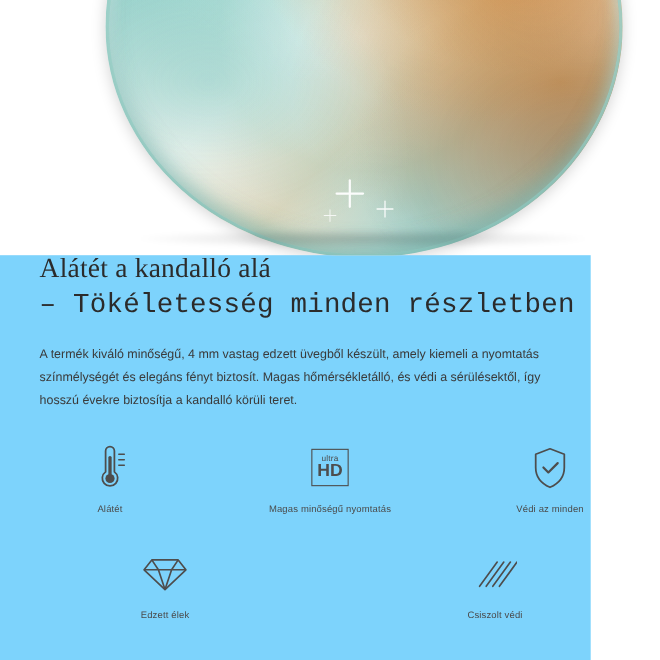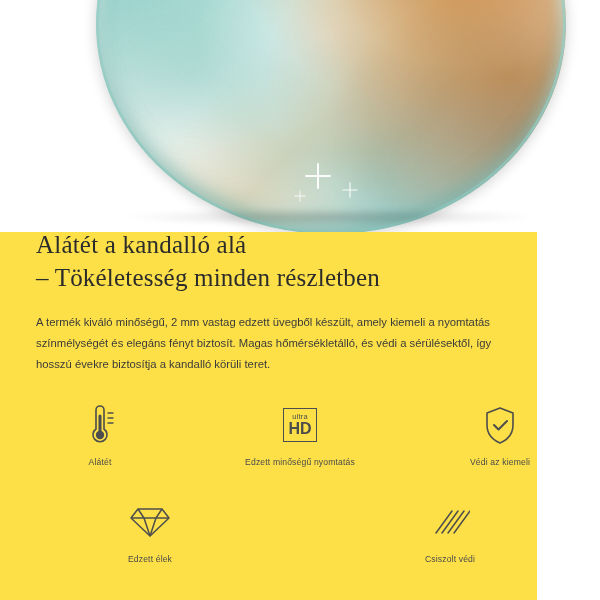--- a/index.html
+++ b/index.html
@@ -5,21 +5,21 @@
   * { box-sizing: border-box; margin: 0; padding: 0; }
   html, body {
     width: 600px; height: 600px;
     background: #ffffff;
     font-family: "Liberation Sans", sans-serif;
     overflow: hidden;
   }
   .page {
     position: relative;
     width: 537px; height: 600px;
-    background: #fde047;
+    background: #7dd3fc;
   }
 
   
   .hero {
     position: absolute;
     top: 0; left: 0;
     width: 600px; height: 232px;
     overflow: hidden;
     background: #ffffff;
   }
@@ -99,21 +99,21 @@
   }
   .headline {
     font-family: "Liberation Serif", serif;
     font-size: 25px;
     line-height: 33px;
     color: #2b2b2b;
     padding: 0 36px;
     font-weight: 400;
     letter-spacing: .2px;
   }
-  .headline .l2 { display: block; }
+  .headline .l2 { display: block; font-family: Liberation Mono, monospace; }
   .body-copy {
     margin-top: 18px;
     padding: 0 36px;
     font-size: 11.3px;
     line-height: 21px;
     color: #3a3a3a;
     max-width: 540px;
   }
 
   
@@ -179,21 +179,21 @@
         <span class="h"></span>
         <span class="v"></span>
       </div>
   </div>
 
   <div class="content">
     <h1 class="headline">
       <span>Alátét a kandalló alá</span>
       <span class="l2">– Tökéletesség minden részletben</span>
     </h1>
-    <p class="body-copy">A termék kiváló minőségű, 2 mm vastag edzett üvegből készült, amely kiemeli a nyomtatás színmélységét és elegáns fényt biztosít. Magas hőmérsékletálló, és védi a sérülésektől, így hosszú évekre biztosítja a kandalló körüli teret.</p>
+    <p class="body-copy">A termék kiváló minőségű, 4 mm vastag edzett üvegből készült, amely kiemeli a nyomtatás színmélységét és elegáns fényt biztosít. Magas hőmérsékletálló, és védi a sérülésektől, így hosszú évekre biztosítja a kandalló körüli teret.</p>
   </div>
 
   <div class="features">
 
     <div class="frow">
 
       <div class="fcell">
         <div class="ficon">
           <svg width="40" height="42" viewBox="0 0 40 42" fill="none" stroke="#4d4d4d" stroke-width="1.6" stroke-linecap="round">
             <path d="M16 6a4 4 0 0 1 8 0v19a7 7 0 1 1-8 0z"></path>
@@ -205,31 +205,31 @@
         <div class="flabel">Alátét</div>
       </div>
 
       <div class="fcell">
         <div class="ficon">
           <div class="hd-box">
             <span class="t1">ultra</span>
             <span class="t2">HD</span>
           </div>
         </div>
-        <div class="flabel">Edzett minőségű nyomtatás</div>
+        <div class="flabel">Magas minőségű nyomtatás</div>
       </div>
 
       <div class="fcell">
         <div class="ficon">
           <svg width="38" height="42" viewBox="0 0 38 42" fill="none" stroke="#4d4d4d" stroke-width="1.6" stroke-linejoin="round">
             <path d="M19 4l13 5v12c0 9-6 15-13 18C12 36 6 30 6 21V9z"></path>
             <path d="M13 21l4.5 4.5L26 17" stroke-width="2" stroke-linecap="round"></path>
           </svg>
         </div>
-        <div class="flabel">Védi az kiemeli</div>
+        <div class="flabel">Védi az minden</div>
       </div>
 
     </div>
 
     <div class="frow row2">
 
       <div class="fcell">
         <div class="ficon">
           <svg width="42" height="38" viewBox="0 0 42 38" fill="none" stroke="#4d4d4d" stroke-width="1.5" stroke-linejoin="round">
             <path d="M9 6h24l7 9-19 18L2 15z"></path>

